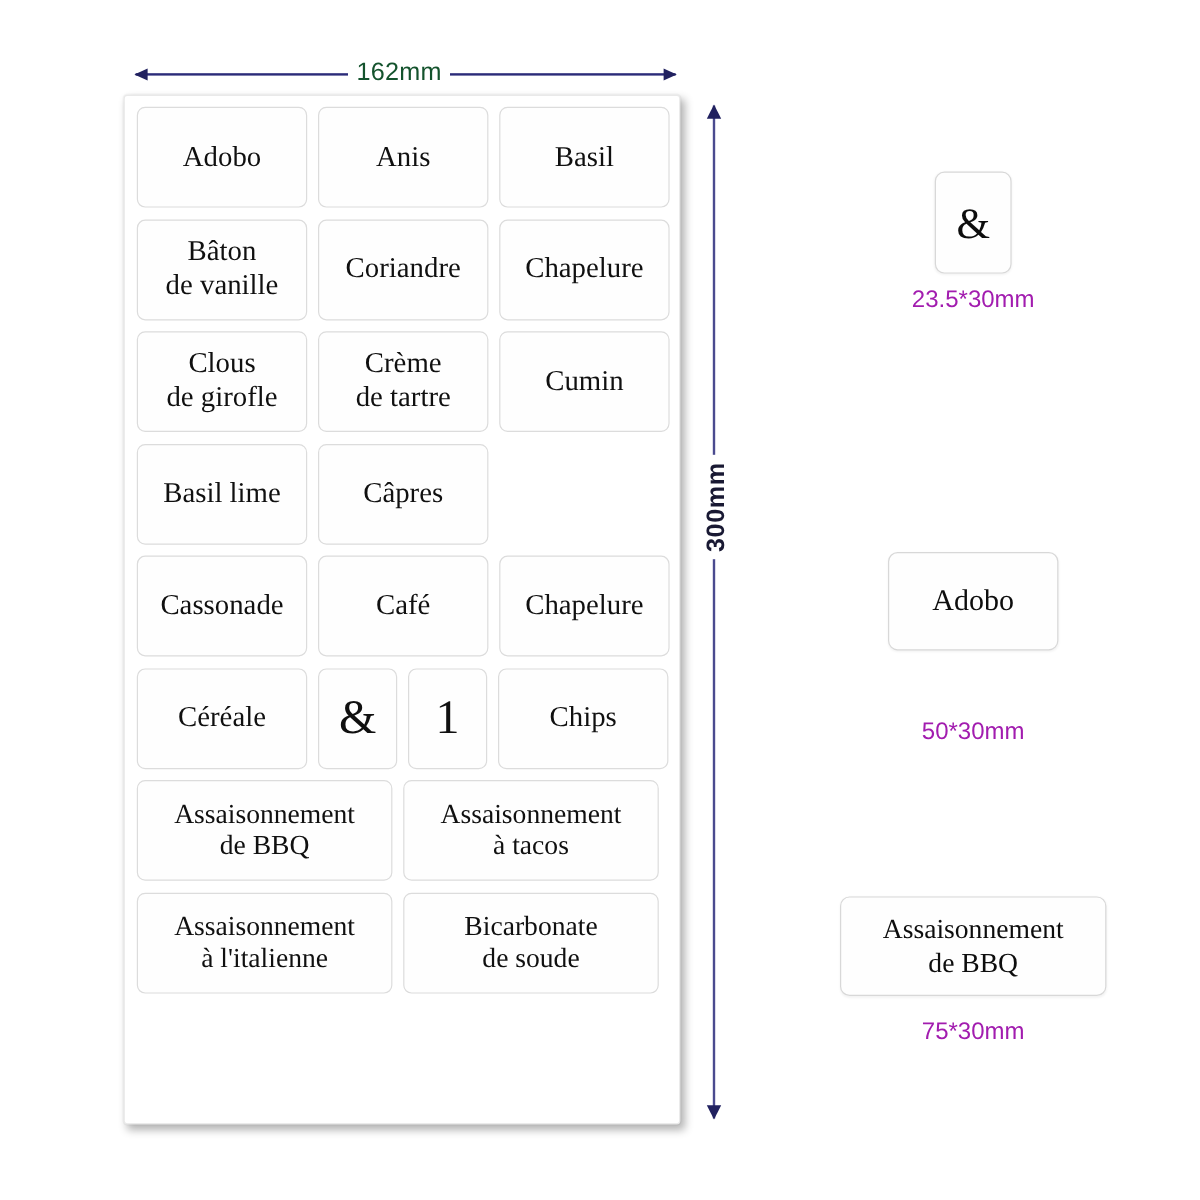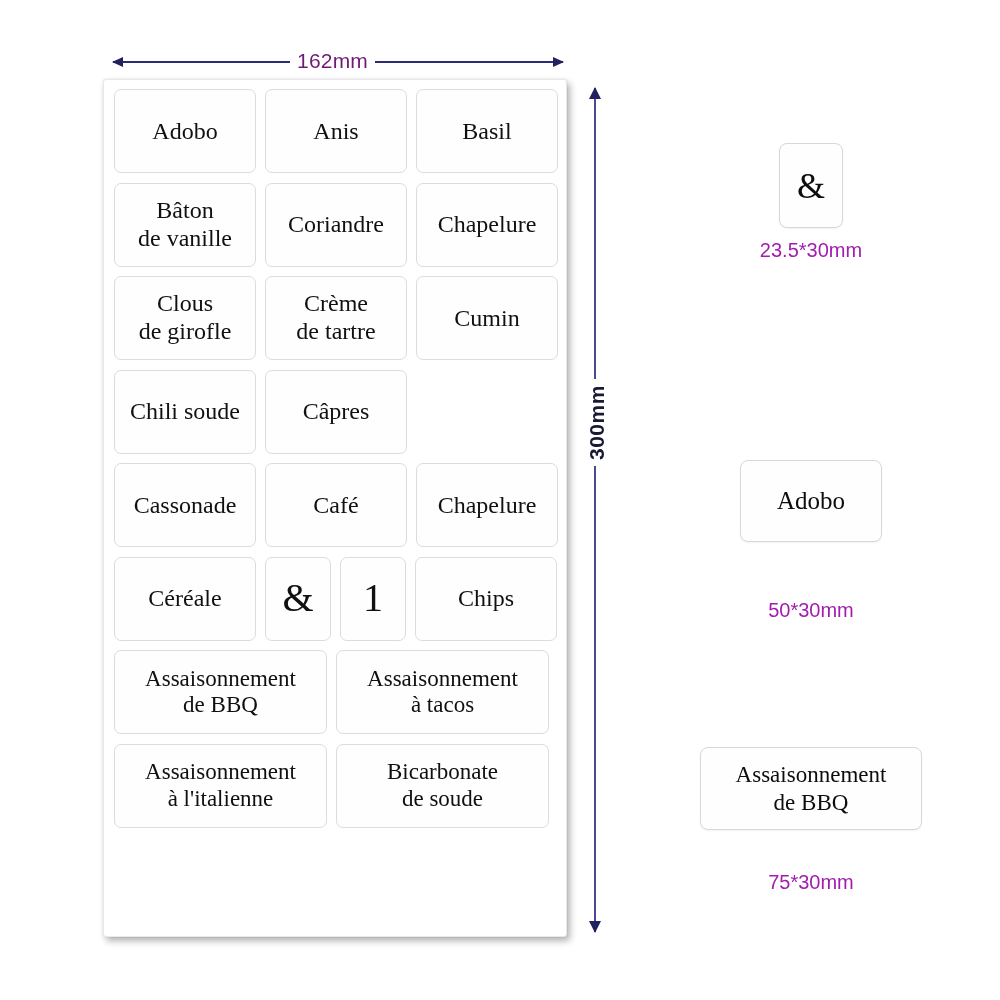--- a/index.html
+++ b/index.html
@@ -8,21 +8,21 @@
     background:#ffffff;
     font-family:"Liberation Sans", sans-serif;
     position:relative;
     overflow:hidden;
   }
   .stage{position:absolute;left:0;top:0;width:1000px;height:1000px;}
 
   
   .dim-text{
     position:absolute;
-    color:#701a75;
+    color:#14532d;
     font-family:"Liberation Sans", sans-serif;
     font-size:21px;
     letter-spacing:.2px;
     white-space:nowrap;
   }
   #dim-width-label{left:290px;top:49px;background:#fff;padding:0 7px;z-index:4;}
   #dim-height-label{
     left:583px;top:466px;
     transform:rotate(-90deg);
     transform-origin:left top;
@@ -122,21 +122,21 @@
   .sample-caption{
     position:absolute;
     color:#a21caf;
     font-family:"Liberation Sans", sans-serif;
     font-size:20px;
     text-align:center;
     white-space:nowrap;
   }
   #caption-1{left:752px;top:239px;width:118px;}
   #caption-2{left:752px;top:560px;width:118px;margin-top:39px;}
-  #caption-3{left:752px;top:849px;width:118px;margin-top:22px;}
+  #caption-3{left:752px;top:849px;width:118px;}
 </style>
 </head>
 <body>
 
 <div class="stage">
 
   <div class="arrow-h"></div>
   <div class="dim-text" id="dim-width-label">162mm</div>
 
   <div class="arrow-v"></div>
@@ -172,21 +172,21 @@
           </div>
           <div class="label-card c-narrow c-two-line">
             <span class="txt">Crème<br>de tartre</span>
           </div>
           <div class="label-card c-narrow">
             <span class="txt">Cumin</span>
           </div>
         </div>
         <div class="row">
           <div class="label-card c-narrow">
-            <span class="txt">Chili soude</span>
+            <span class="txt">Basil lime</span>
           </div>
           <div class="label-card c-narrow">
             <span class="txt">Câpres</span>
           </div>
         </div>
         <div class="row">
           <div class="label-card c-narrow">
             <span class="txt">Cassonade</span>
           </div>
           <div class="label-card c-narrow">

